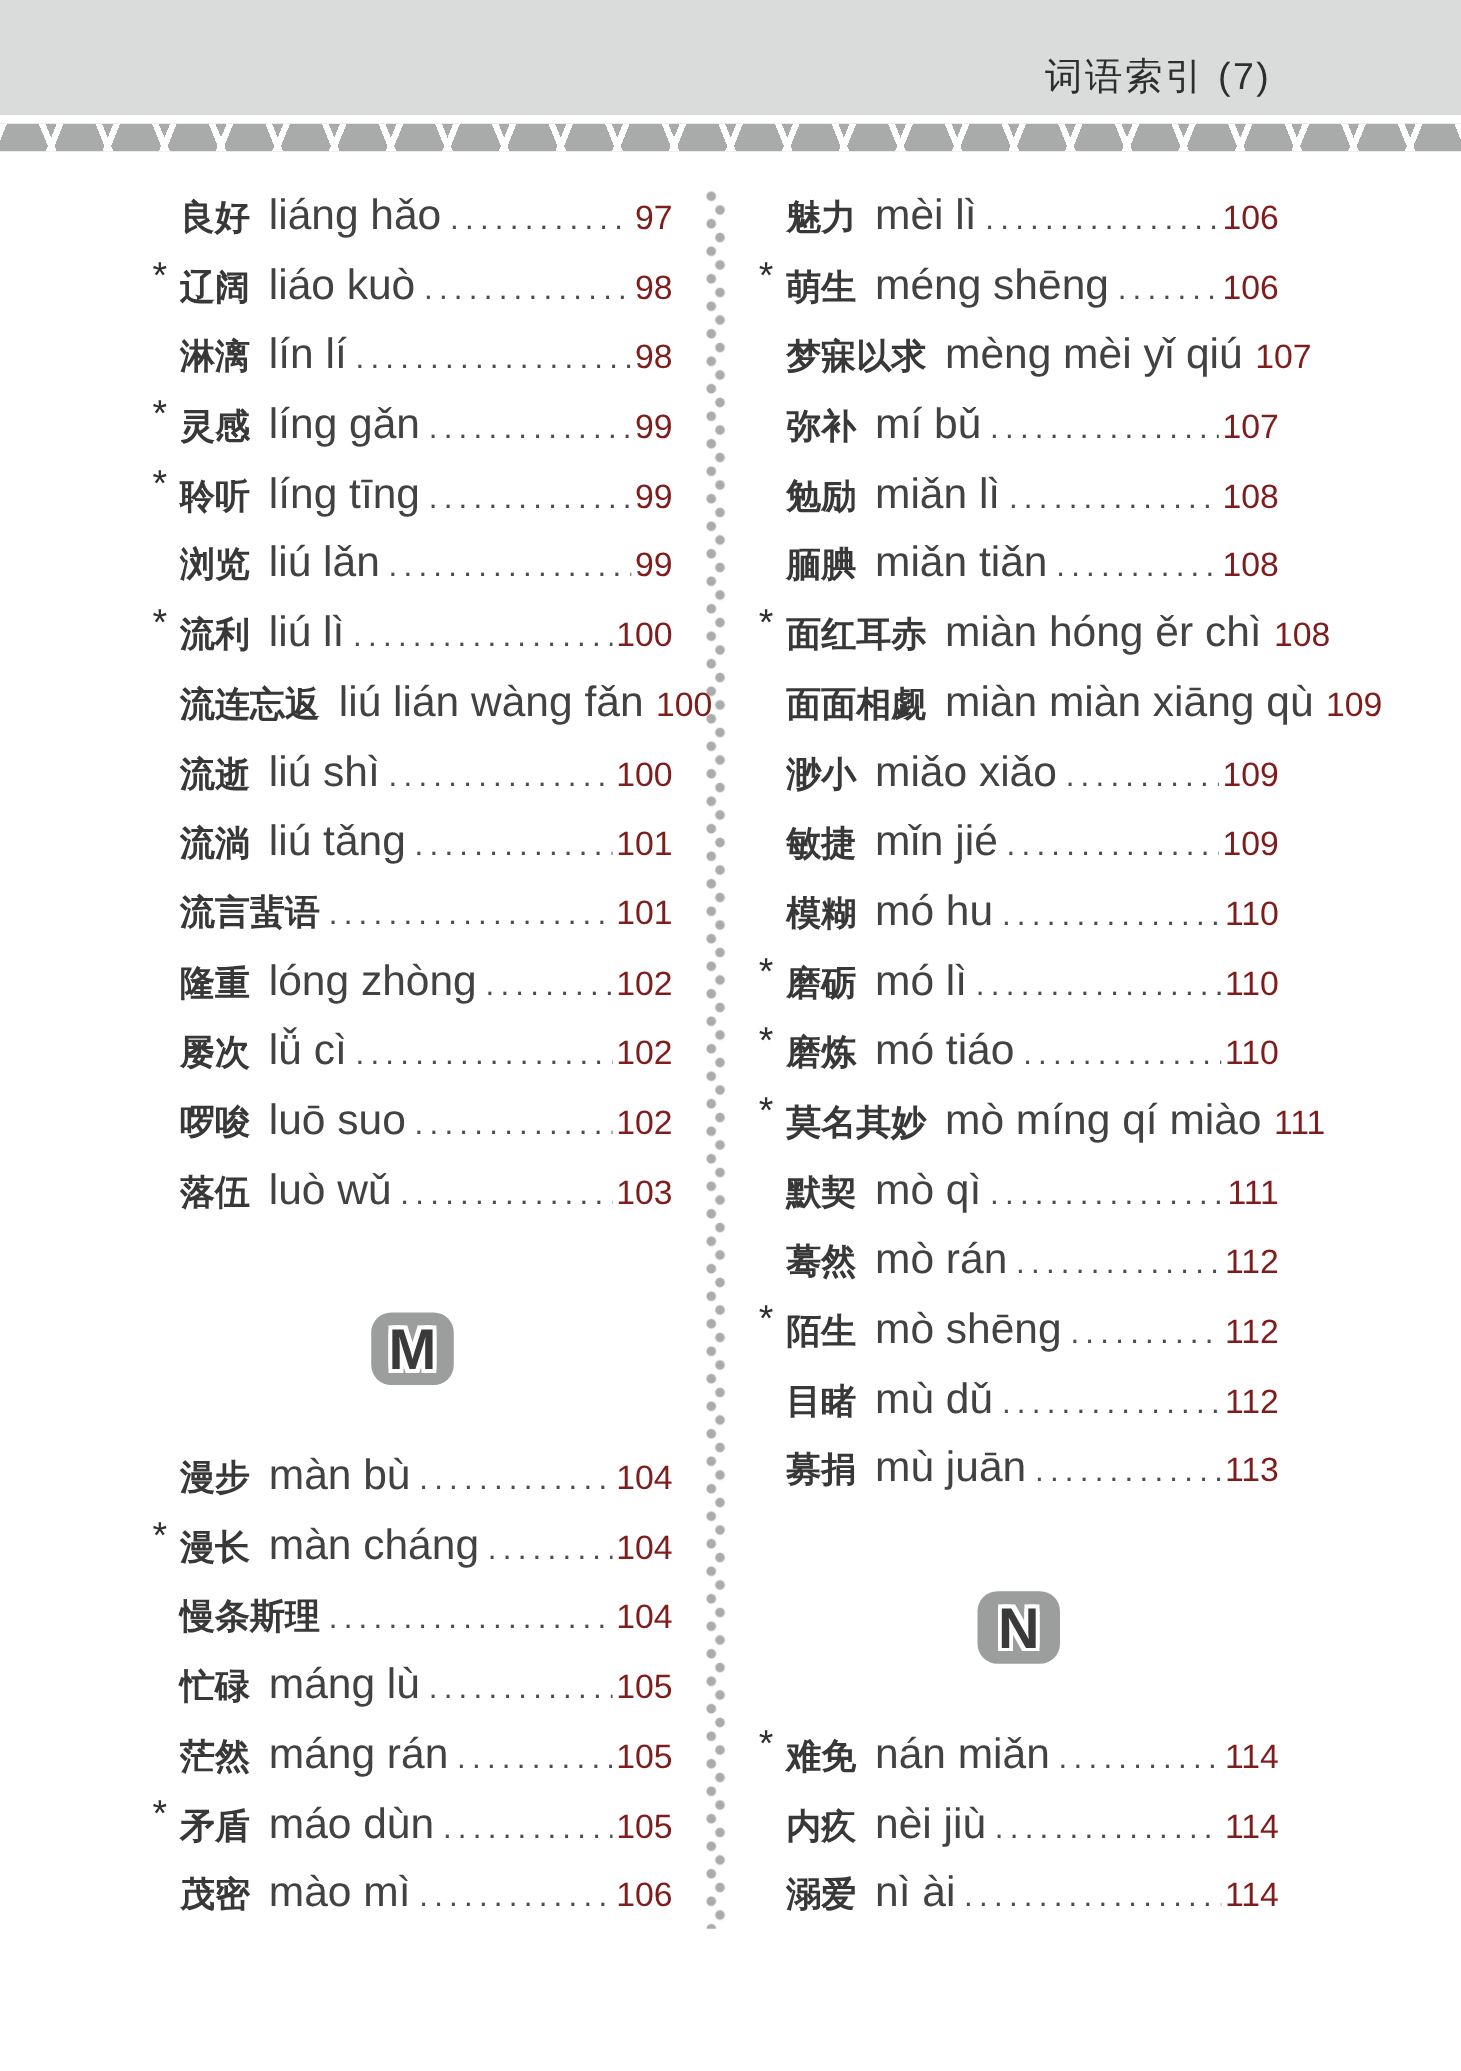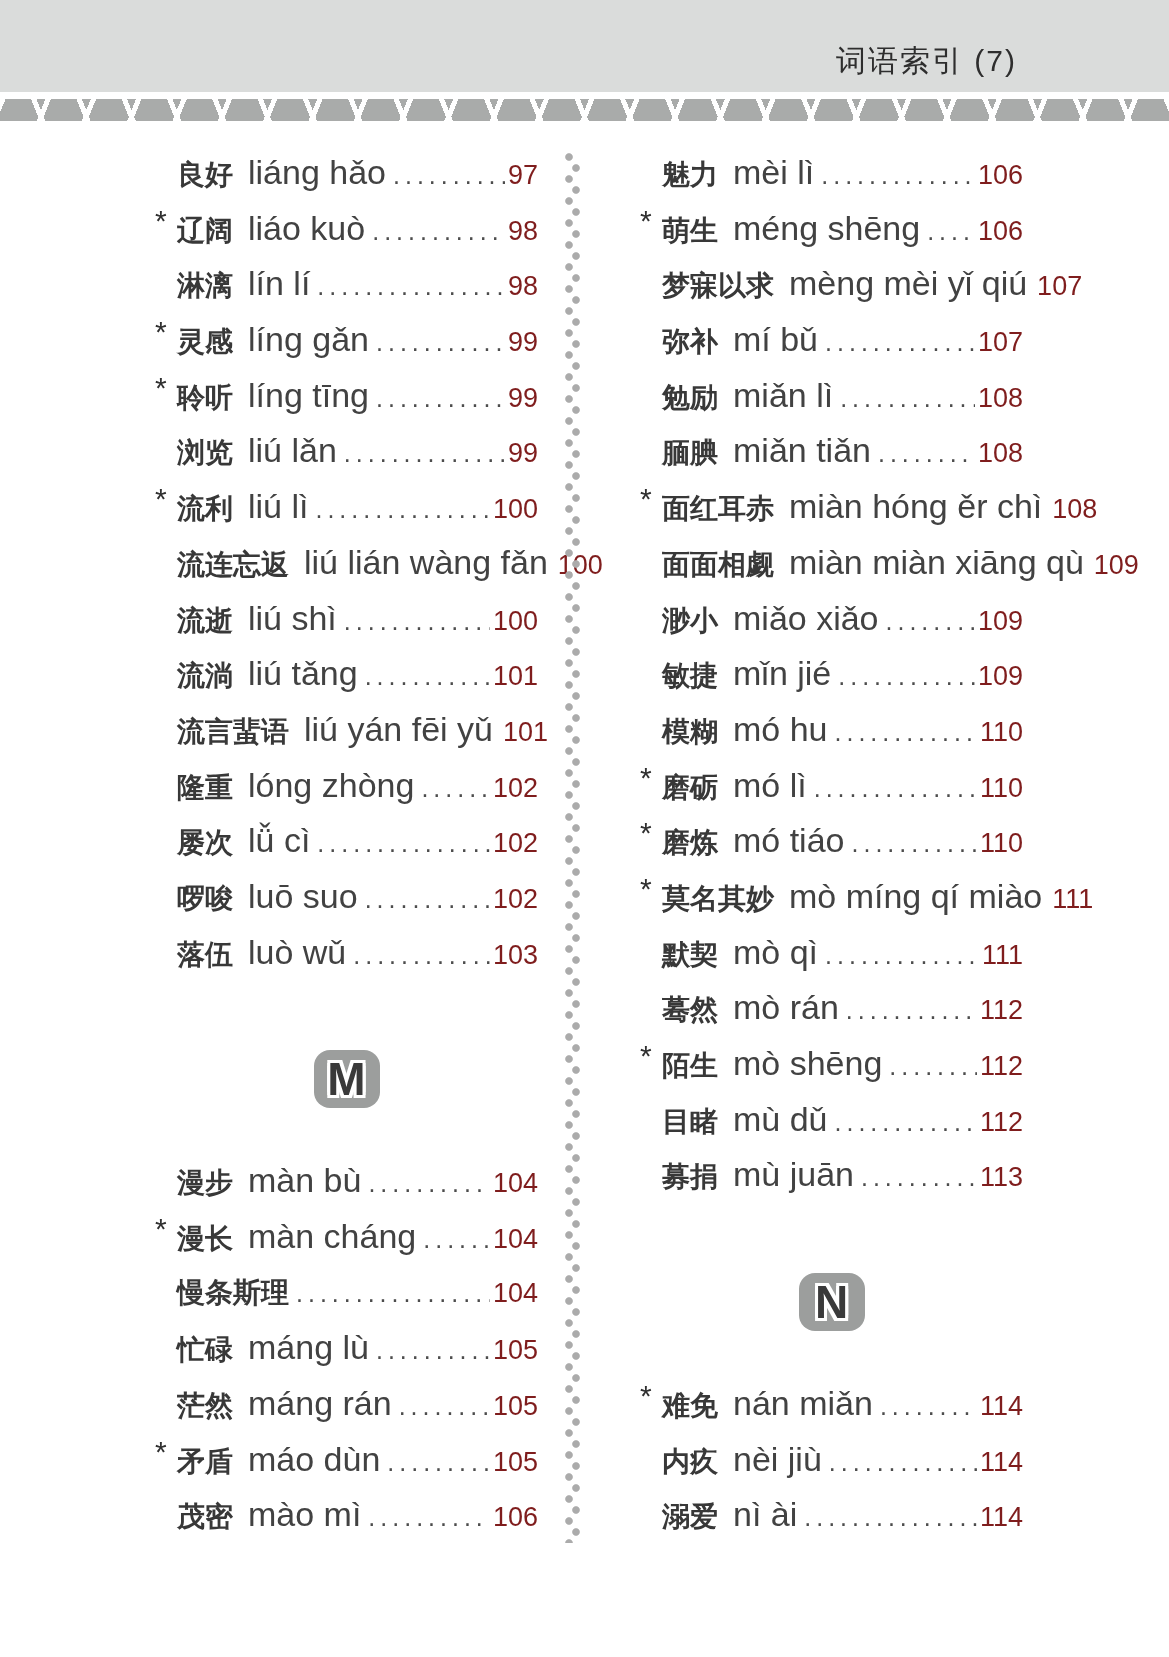--- a/index.html
+++ b/index.html
@@ -17,21 +17,21 @@
   
   .pattern{
     height:22px;margin-top:7px;
     background-color:var(--lattice,#a9abaa);
     background-image:
       repeating-linear-gradient(68deg,  rgba(255,255,255,0) 0 37px, #ffffff 37px 42px),
       repeating-linear-gradient(-68deg, rgba(255,255,255,0) 0 37px, #ffffff 37px 42px);
   }
   
   .content{display:flex;padding:24px 146px 0 122px;box-sizing:border-box;}
-  .col{flex:1;min-width:0;margin-left:33px;}
+  .col{flex:1;min-width:0;}
   .divider{
     width:17px;flex:none;margin:6px 26px 0 26px;
     background-image:
       radial-gradient(circle at 5px 6px,  var(--dot,#ababab) 3.3px, rgba(171,171,171,0) 4.3px),
       radial-gradient(circle at 12px 17px,var(--dot,#ababab) 3.3px, rgba(171,171,171,0) 4.3px);
     background-size:17px 22px;
   }
   .row{display:flex;align-items:baseline;height:55.7px;}
   .row > span{line-height:55.7px;white-space:nowrap;}
   .star{width:22px;flex:none;font-size:30px;color:#303030;position:relative;top:-9px;}
@@ -130,21 +130,20 @@
       <div class="row">
         <span class="star"></span>
         <span class="word">流淌</span>
         <span class="pinyin">liú tǎng</span>
         <span class="leader"></span>
         <span class="page">101</span>
       </div>
       <div class="row">
         <span class="star"></span>
         <span class="word">流言蜚语</span>
-        <span class="pinyin">liú yán fēi yǔ</span>
         <span class="leader"></span>
         <span class="page">101</span>
       </div>
       <div class="row">
         <span class="star"></span>
         <span class="word">隆重</span>
         <span class="pinyin">lóng zhòng</span>
         <span class="leader"></span>
         <span class="page">102</span>
       </div>

